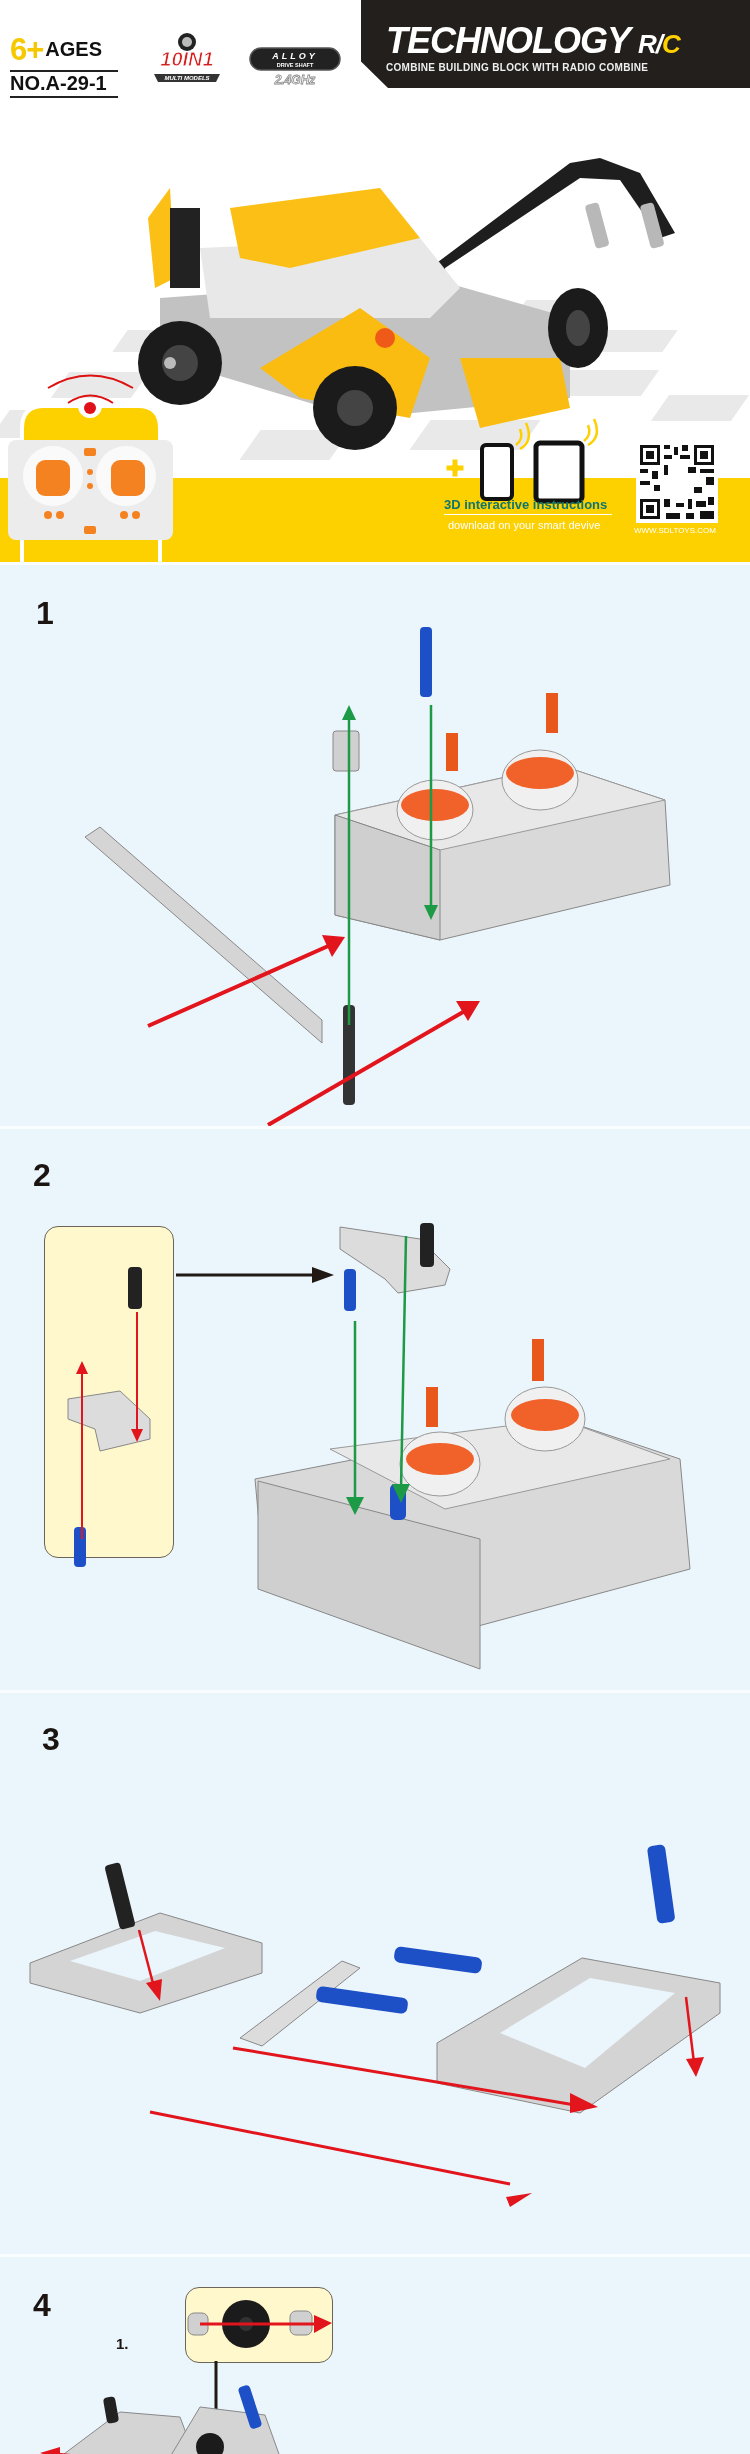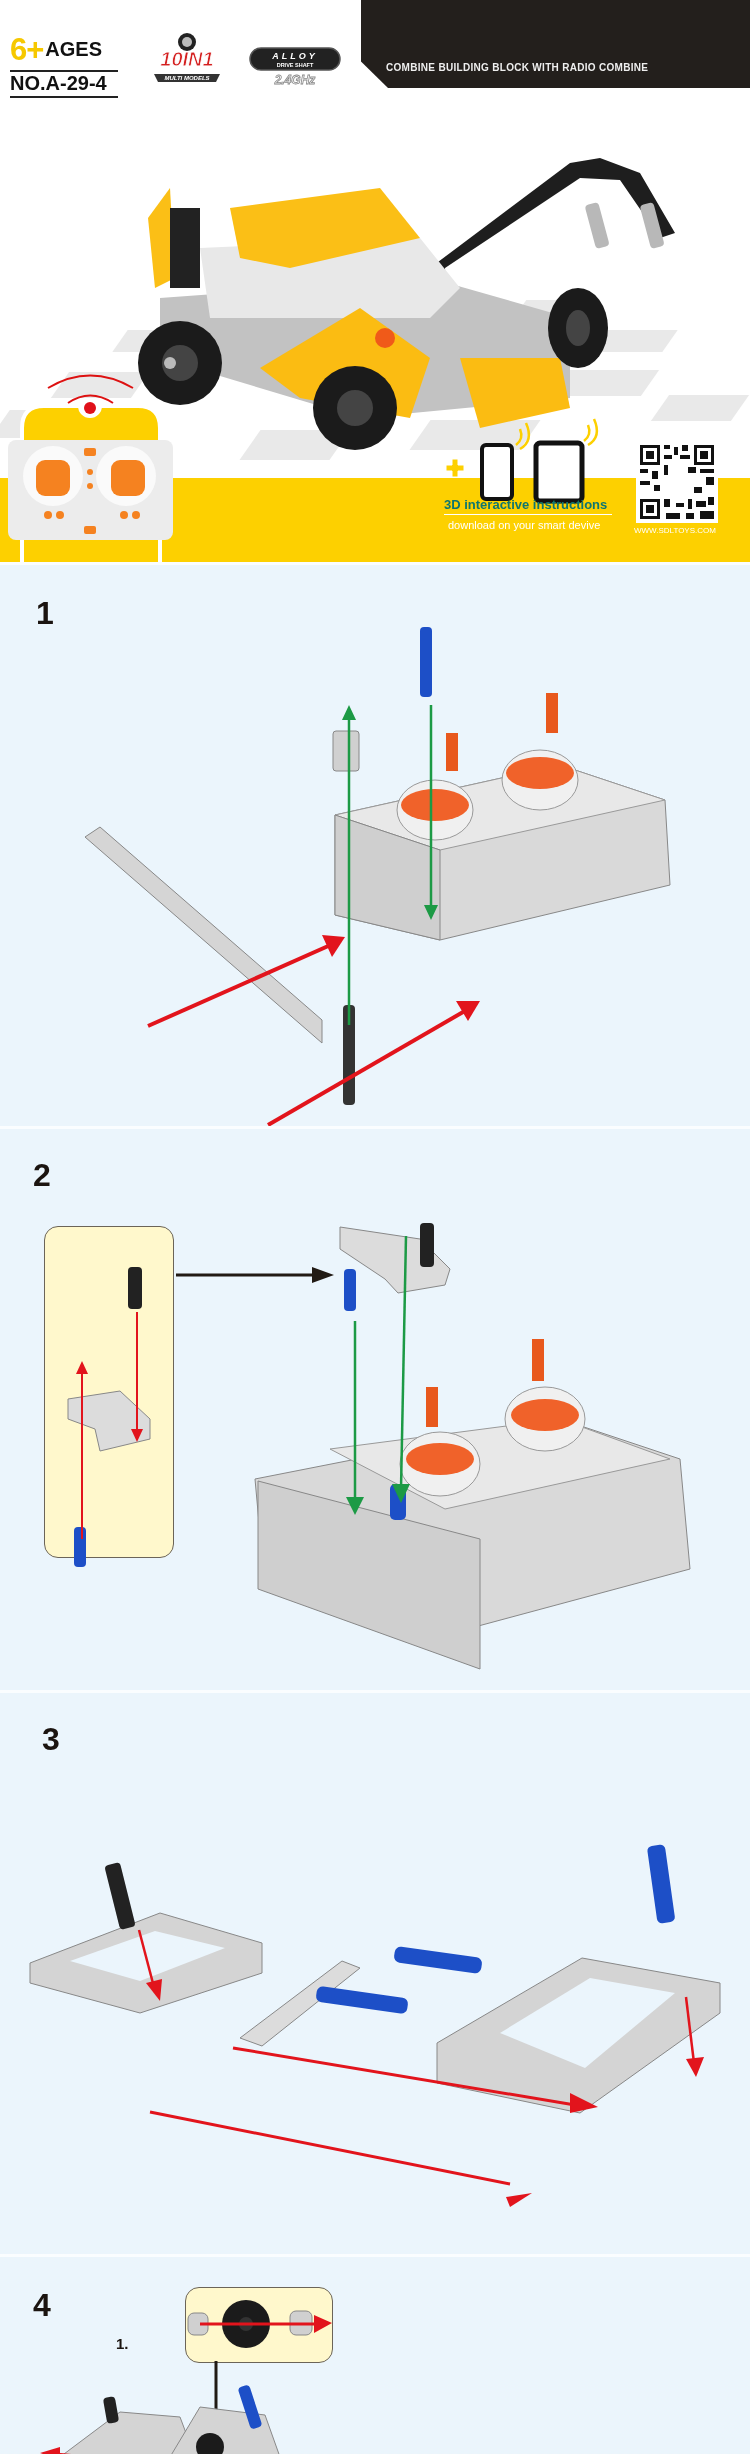--- a/index.html
+++ b/index.html
@@ -50,39 +50,42 @@
   <div class="floor" style="left:660px;top:395px;width:80px;height:26px;"></div>
   <div class="floor" style="left:420px;top:420px;width:110px;height:30px;"></div>
   <div class="floor" style="left:250px;top:430px;width:90px;height:30px;"></div>
 
   <div id="yband" class="abs"></div>
 
   <div id="ages" class="abs">
     <span class="six">6+</span><span class="lbl">AGES</span>
   </div>
   <div id="ageline" class="abs"></div>
-  <div id="model" class="abs">NO.A-29-4</div>
+  <div id="model" class="abs">NO.A-29-1</div>
   <div id="modelline" class="abs"></div>
 
   <svg id="tenin1" viewBox="0 0 78 52">
     <circle cx="39" cy="10" r="9" fill="#222"></circle>
       <circle cx="39" cy="10" r="5" fill="#bbb"></circle>
     <path d="M6 42 L72 42 L68 50 L10 50 Z" fill="#333"></path>
     <text x="39" y="34" text-anchor="middle" font-family="Liberation Sans, sans-serif" font-weight="bold" font-style="italic" font-size="20" fill="#d41f1f" stroke="#fff" stroke-width="0.8">10IN1</text>
     <text x="39" y="48" text-anchor="middle" font-family="Liberation Sans, sans-serif" font-weight="bold" font-style="italic" font-size="6" fill="#fff">MULTI MODELS</text>
   </svg>
 
   <svg id="alloy" viewBox="0 0 94 50">
     <rect x="2" y="2" width="90" height="22" rx="11" fill="#222" stroke="#555" stroke-width="1.5"></rect>
     <text x="47" y="13" text-anchor="middle" font-family="Liberation Sans, sans-serif" font-weight="bold" font-style="italic" font-size="9" letter-spacing="3" fill="#fff">ALLOY</text>
     <text x="47" y="21" text-anchor="middle" font-family="Liberation Sans, sans-serif" font-weight="bold" font-size="5.5" fill="#fff">DRIVE SHAFT</text>
     <text x="47" y="38" text-anchor="middle" font-family="Liberation Sans, sans-serif" font-weight="bold" font-style="italic" font-size="12" fill="#fff" stroke="#888" stroke-width="0.8">2.4GHz</text>
   </svg>
 
   <div id="banner" class="abs"></div>
+  <div id="bantitle" class="abs">
+    <span>TECHNOLOGY</span><span class="rc"><span>R/</span><span class="c">C</span></span>
+  </div>
   <div id="bansub" class="abs">COMBINE BUILDING BLOCK WITH RADIO COMBINE</div>
 
   <svg id="car" viewBox="0 0 640 330">
 
     <path d="M330 150 L335 280 L350 280 L345 150 L480 60 L520 62 L560 120 L575 115 L540 55 L500 40 L470 45 Z" fill="#1e1e1e"></path>
     <rect x="490" y="85" width="14" height="45" rx="4" fill="#b8b8b8" transform="rotate(-15 497 107)"></rect>
     <rect x="545" y="85" width="14" height="45" rx="4" fill="#b8b8b8" transform="rotate(-15 552 107)"></rect>
 
     <path d="M60 180 L330 160 L470 200 L470 280 L260 300 L60 240 Z" fill="#c2c2c2"></path>
     <path d="M100 130 L320 120 L360 170 L330 200 L110 200 Z" fill="#e8e8e8"></path>

